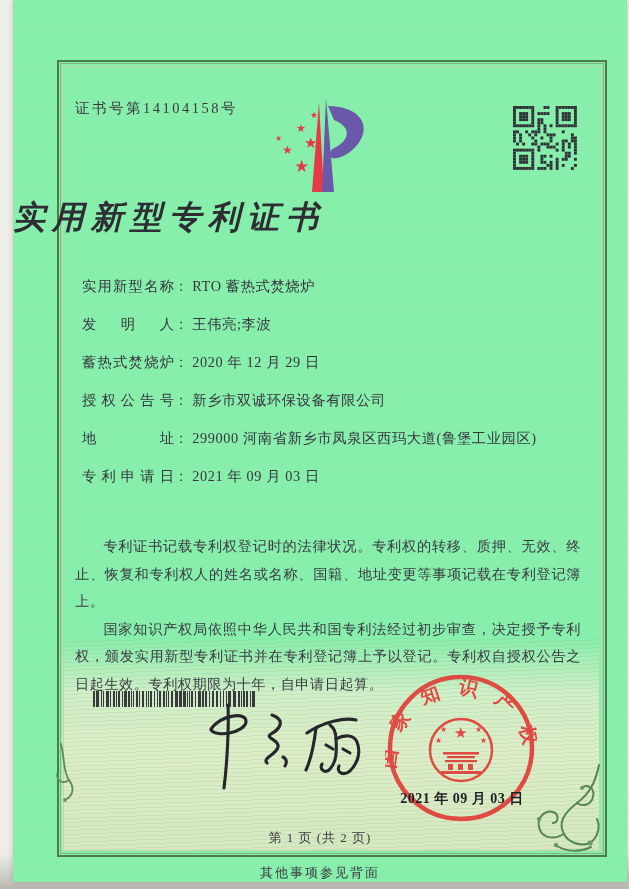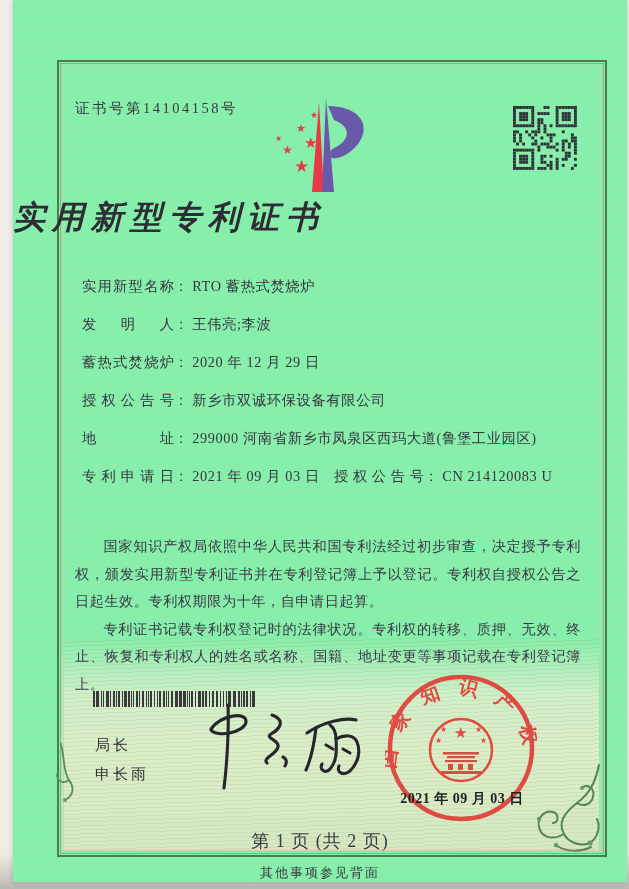--- a/index.html
+++ b/index.html
@@ -43,21 +43,21 @@
   .paras{position:absolute;left:62px;top:533px;width:506px;z-index:2;font-size:14.2px;line-height:27.5px;
     color:#3a3a42;text-align:justify;letter-spacing:.5px;}
   .paras p{margin:0;text-indent:2em;}
   .barcode{position:absolute;left:80px;top:691px;z-index:2;}
   .officer{position:absolute;left:82px;top:730px;z-index:2;font-family:"Liberation Sans","DejaVu Sans",sans-serif;
     font-size:15px;letter-spacing:3px;line-height:29px;color:#2e2e34;}
   .signature{position:absolute;left:182px;top:697px;z-index:3;}
   .seal{position:absolute;left:372px;top:672px;z-index:2;opacity:.93;}
   .seal-date{position:absolute;left:383px;top:790px;width:132px;z-index:3;font-size:14px;font-weight:700;
     letter-spacing:.5px;color:#1e1e24;text-align:center;}
-  .pageinfo{position:absolute;left:0;top:829px;width:100%;text-align:center;z-index:2;font-size:18px;
+  .pageinfo{position:absolute;left:0;top:829px;width:100%;text-align:center;z-index:2;font-size:13px;
     letter-spacing:1px;color:#3a3a40;}
   .backnote{position:absolute;left:0;top:864px;width:100%;text-align:center;z-index:2;font-size:13px;
     letter-spacing:2px;color:#3a3a40;}
   .ornament{position:absolute;z-index:2;}
 </style>
 </head>
 <body>
 
 <div class="page">
 
@@ -319,29 +319,26 @@
       <span class="flabel">蓄热式焚烧炉</span><span class="fcolon">：</span><span class="fvalue">2020 年 12 月 29 日</span>
     </div>
     <div class="frow">
       <span class="flabel">授权公告号</span><span class="fcolon">：</span><span class="fvalue">新乡市双诚环保设备有限公司</span>
     </div>
     <div class="frow">
       <span class="flabel">地址</span><span class="fcolon">：</span><span class="fvalue">299000 河南省新乡市凤泉区西玛大道(鲁堡工业园区)</span>
     </div>
     <div class="frow">
       <span class="flabel">专利申请日</span><span class="fcolon">：</span><span class="fvalue">2021 年 09 月 03 日</span>
-      <span class="fgroup2">
-        <span class="flabel" style="width:90px">授权公告号</span><span class="fcolon">：</span><span class="fvalue">CN 214120083 U</span>
-      </span>
     </div>
   </div>
 
   <div class="paras">
+    <p>专利证书记载专利权登记时的法律状况。专利权的转移、质押、无效、终止、恢复和专利权人的姓名或名称、国籍、地址变更等事项记载在专利登记簿上。</p>
     <p>国家知识产权局依照中华人民共和国专利法经过初步审查，决定授予专利权，颁发实用新型专利证书并在专利登记簿上予以登记。专利权自授权公告之日起生效。专利权期限为十年，自申请日起算。</p>
-    <p>专利证书记载专利权登记时的法律状况。专利权的转移、质押、无效、终止、恢复和专利权人的姓名或名称、国籍、地址变更等事项记载在专利登记簿上。</p>
   </div>
 
   <svg class="barcode" id="barcode" width="163" height="16" viewBox="0 0 163 16">
       <rect x="0" y="0" width="2" height="16" fill="#3a3a3e"></rect>
       <rect x="3" y="0" width="3" height="16" fill="#3a3a3e"></rect>
       <rect x="8" y="0" width="1" height="16" fill="#3a3a3e"></rect>
       <rect x="10" y="0" width="1" height="16" fill="#3a3a3e"></rect>
       <rect x="13" y="0" width="3" height="16" fill="#3a3a3e"></rect>
       <rect x="17" y="0" width="1" height="16" fill="#3a3a3e"></rect>
       <rect x="20" y="0" width="2" height="16" fill="#3a3a3e"></rect>
@@ -384,24 +381,20 @@
       <rect x="135" y="0" width="3" height="16" fill="#3a3a3e"></rect>
       <rect x="140" y="0" width="3" height="16" fill="#3a3a3e"></rect>
       <rect x="145" y="0" width="2" height="16" fill="#3a3a3e"></rect>
       <rect x="148" y="0" width="1" height="16" fill="#3a3a3e"></rect>
       <rect x="150" y="0" width="2" height="16" fill="#3a3a3e"></rect>
       <rect x="153" y="0" width="2" height="16" fill="#3a3a3e"></rect>
       <rect x="157" y="0" width="1" height="16" fill="#3a3a3e"></rect>
       <rect x="159" y="0" width="3" height="16" fill="#3a3a3e"></rect>
     </svg>
 
-  <div class="officer">
-    <div>局长</div>
-    <div>申长雨</div>
-  </div>
 
   <svg class="signature" width="175" height="95" viewBox="0 0 175 95" aria-label="申长雨">
     <g fill="none" stroke="#26262c" stroke-width="3.1" stroke-linecap="round" stroke-linejoin="round">
       <path d="M16,32 C26,18 52,14 51,25 C50,35 22,41 16,33"></path>
       <path d="M33,8 C34,30 32,68 29,91"></path>
       <path d="M77,18 C91,23 85,32 76,37 C69,41 85,43 83,50 C81,58 67,61 72,66"></path>
       <path d="M88,60 C92,62 92,66 90,69"></path>
       <path d="M112,36 C128,25 150,20 161,23"></path>
       <path d="M121,31 C119,48 116,62 111,73"></path>
       <path d="M135,28 C139,31 141,36 141,42 C142,57 141,65 135,72 C131,77 124,73 127,67"></path>

